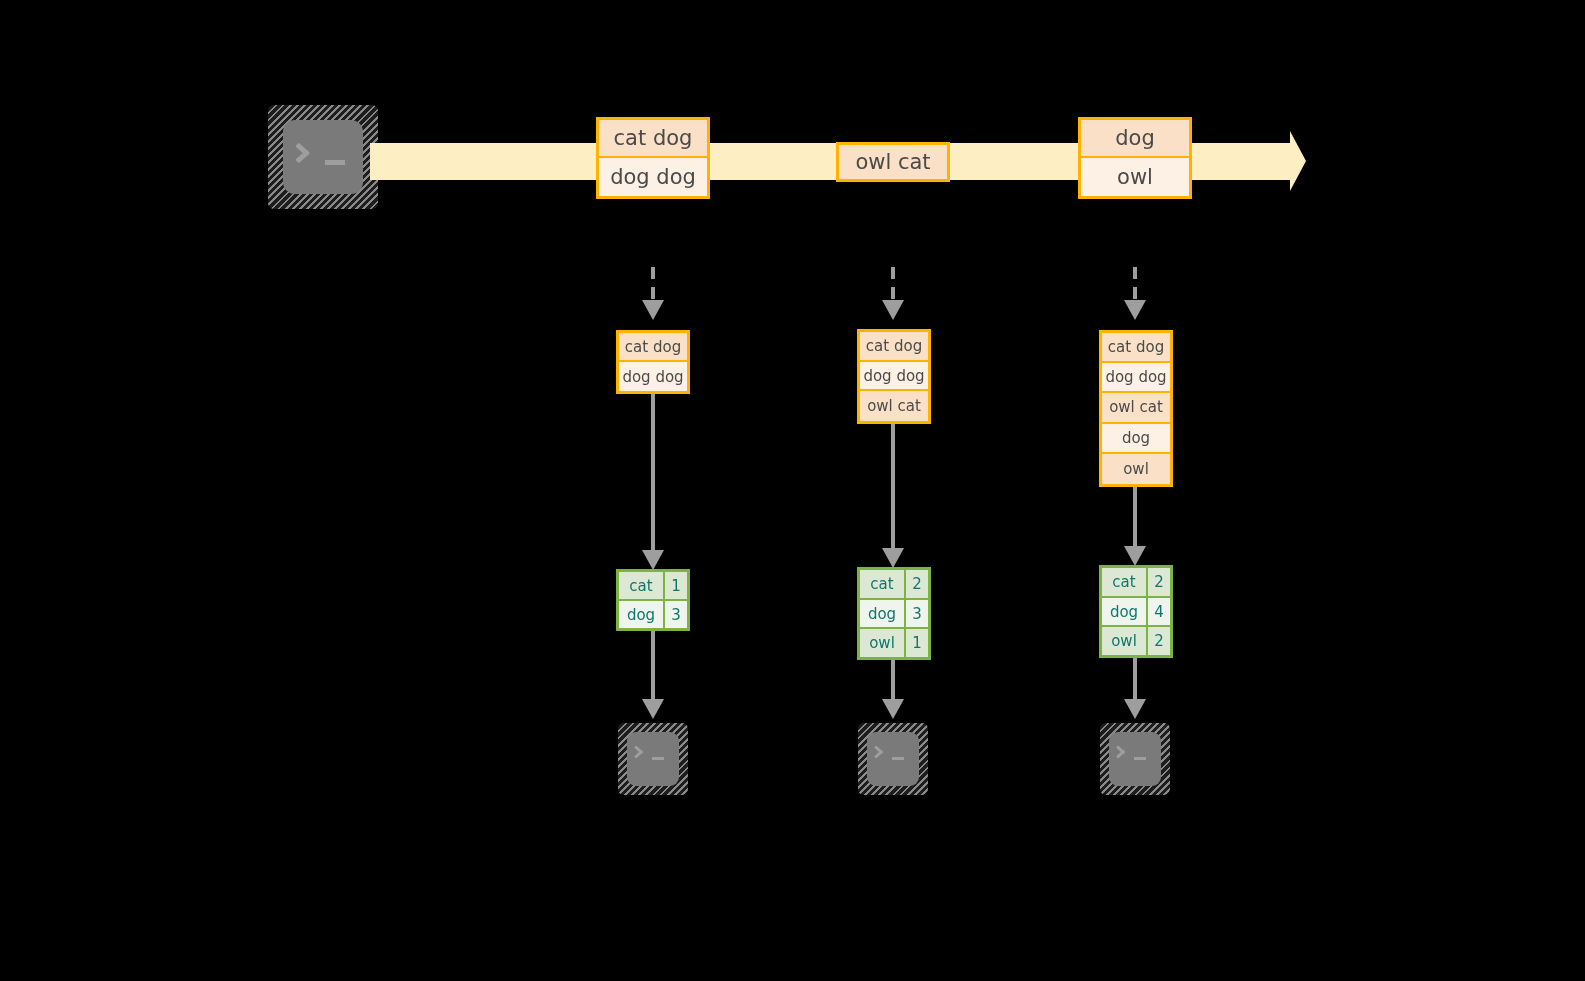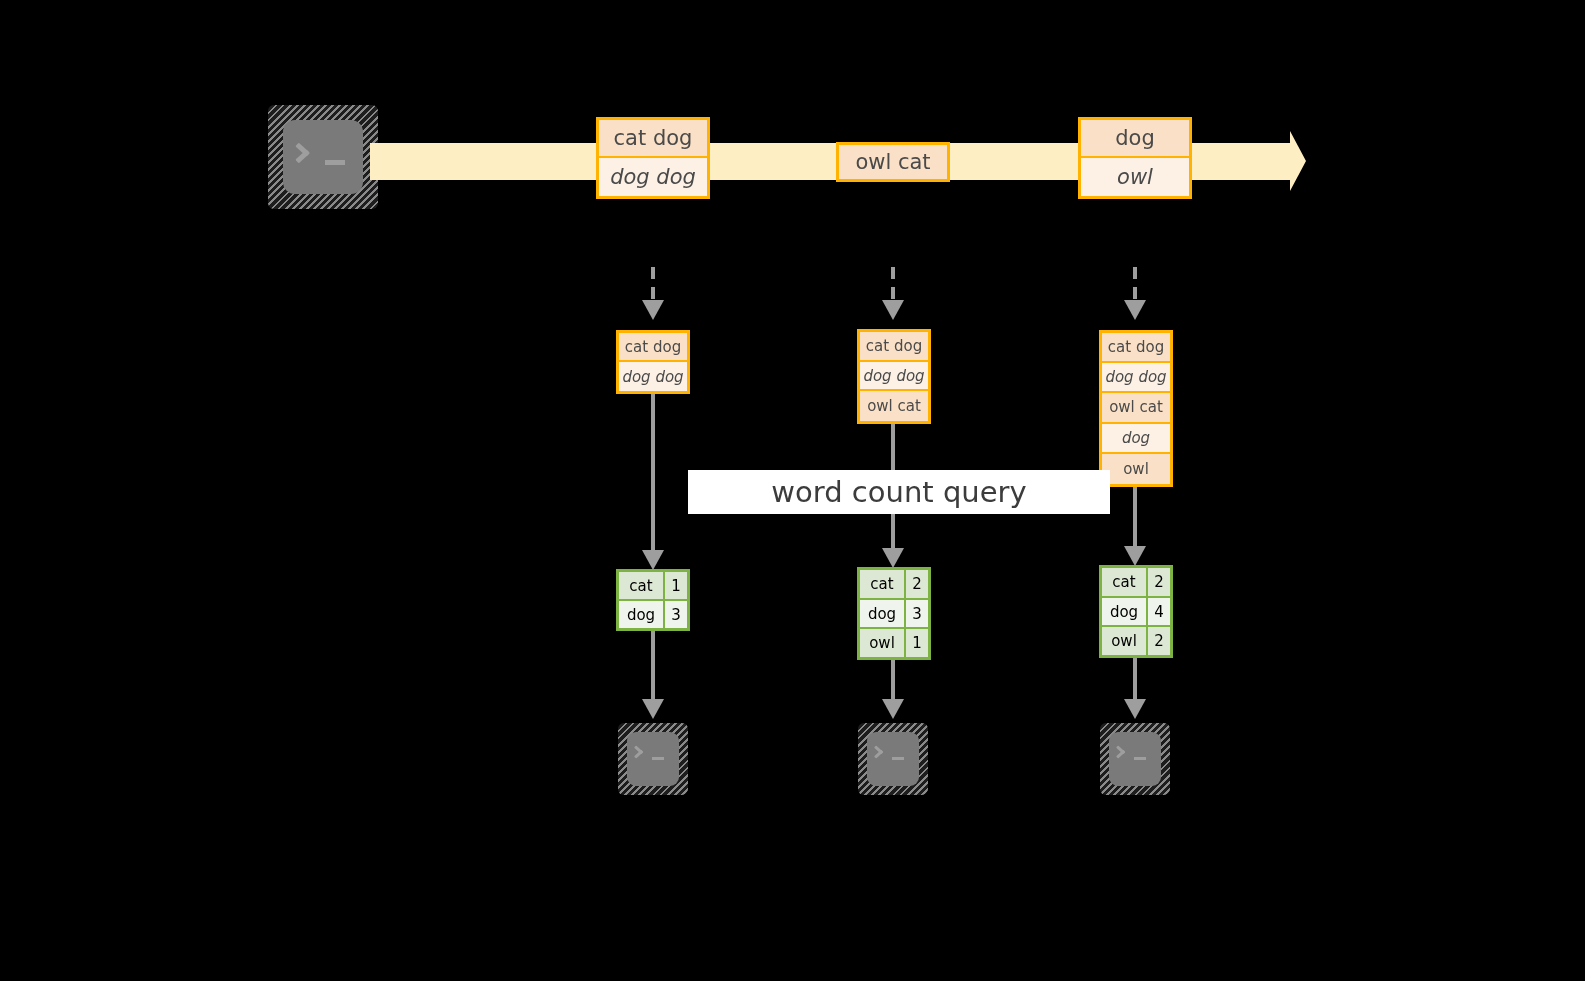--- a/index.html
+++ b/index.html
@@ -77,21 +77,21 @@
     box-sizing: border-box;
     display: flex;
     align-items: center;
     justify-content: center;
     color: #4a4a4a;
     white-space: nowrap;
     border-bottom: 2px solid #ffb300;
   }
   .obox .row:last-child { border-bottom: none; }
   .obox .row.shade-a { background: #fae0c6; }
-  .obox .row.shade-b { background: #fdf1e5; font-style: italic; }
+  .obox .row.shade-b { background: #fdf1e5; }
 
   
   .gbox {
     position: absolute;
     box-sizing: border-box;
     border: 3px solid #7cb342;
     display: flex;
     flex-direction: column;
     background: #eef3ea;
   }
@@ -100,21 +100,21 @@
     display: flex;
     flex: 1 1 0;
     border-bottom: 2px solid #7cb342;
   }
   .gbox .grow:last-child { border-bottom: none; }
   .gbox .gcell {
     box-sizing: border-box;
     display: flex;
     align-items: center;
     justify-content: center;
-    color: #000000;
+    color: #0f766e;
     white-space: nowrap;
   }
   .gbox .gcell.key {
     flex: 0 0 46px;
     border-right: 2px solid #7cb342;
   }
   .gbox .gcell.val { flex: 1 1 auto; }
   .gbox .grow.shade-a .gcell { background: #dde8d4; }
   .gbox .grow.shade-b .gcell { background: #eff4ec; }
 
@@ -296,15 +296,14 @@
   <div class="terminal small" style="left:1100px; top:711px; width:70px; height:72px;">
     <div class="screen">
       <span class="prompt-chev" style="left:8px; top:12px; width:13px; height:17px;">
         <i style="left:0; top:1px; width:10px; height:3px; transform:rotate(42deg); transform-origin:left center;"></i>
         <i style="left:0; top:12px; width:10px; height:3px; transform:rotate(-42deg); transform-origin:left center;"></i>
       </span>
       <span class="prompt-underscore" style="left:25px; top:25px; width:12px; height:3px;"></span>
     </div>
   </div>
 
-  <div class="banner" style="left:688px; top:458px; width:422px; height:44px; font-size:29px;">word count query</div>
 
 </div>
 
 </body></html>

